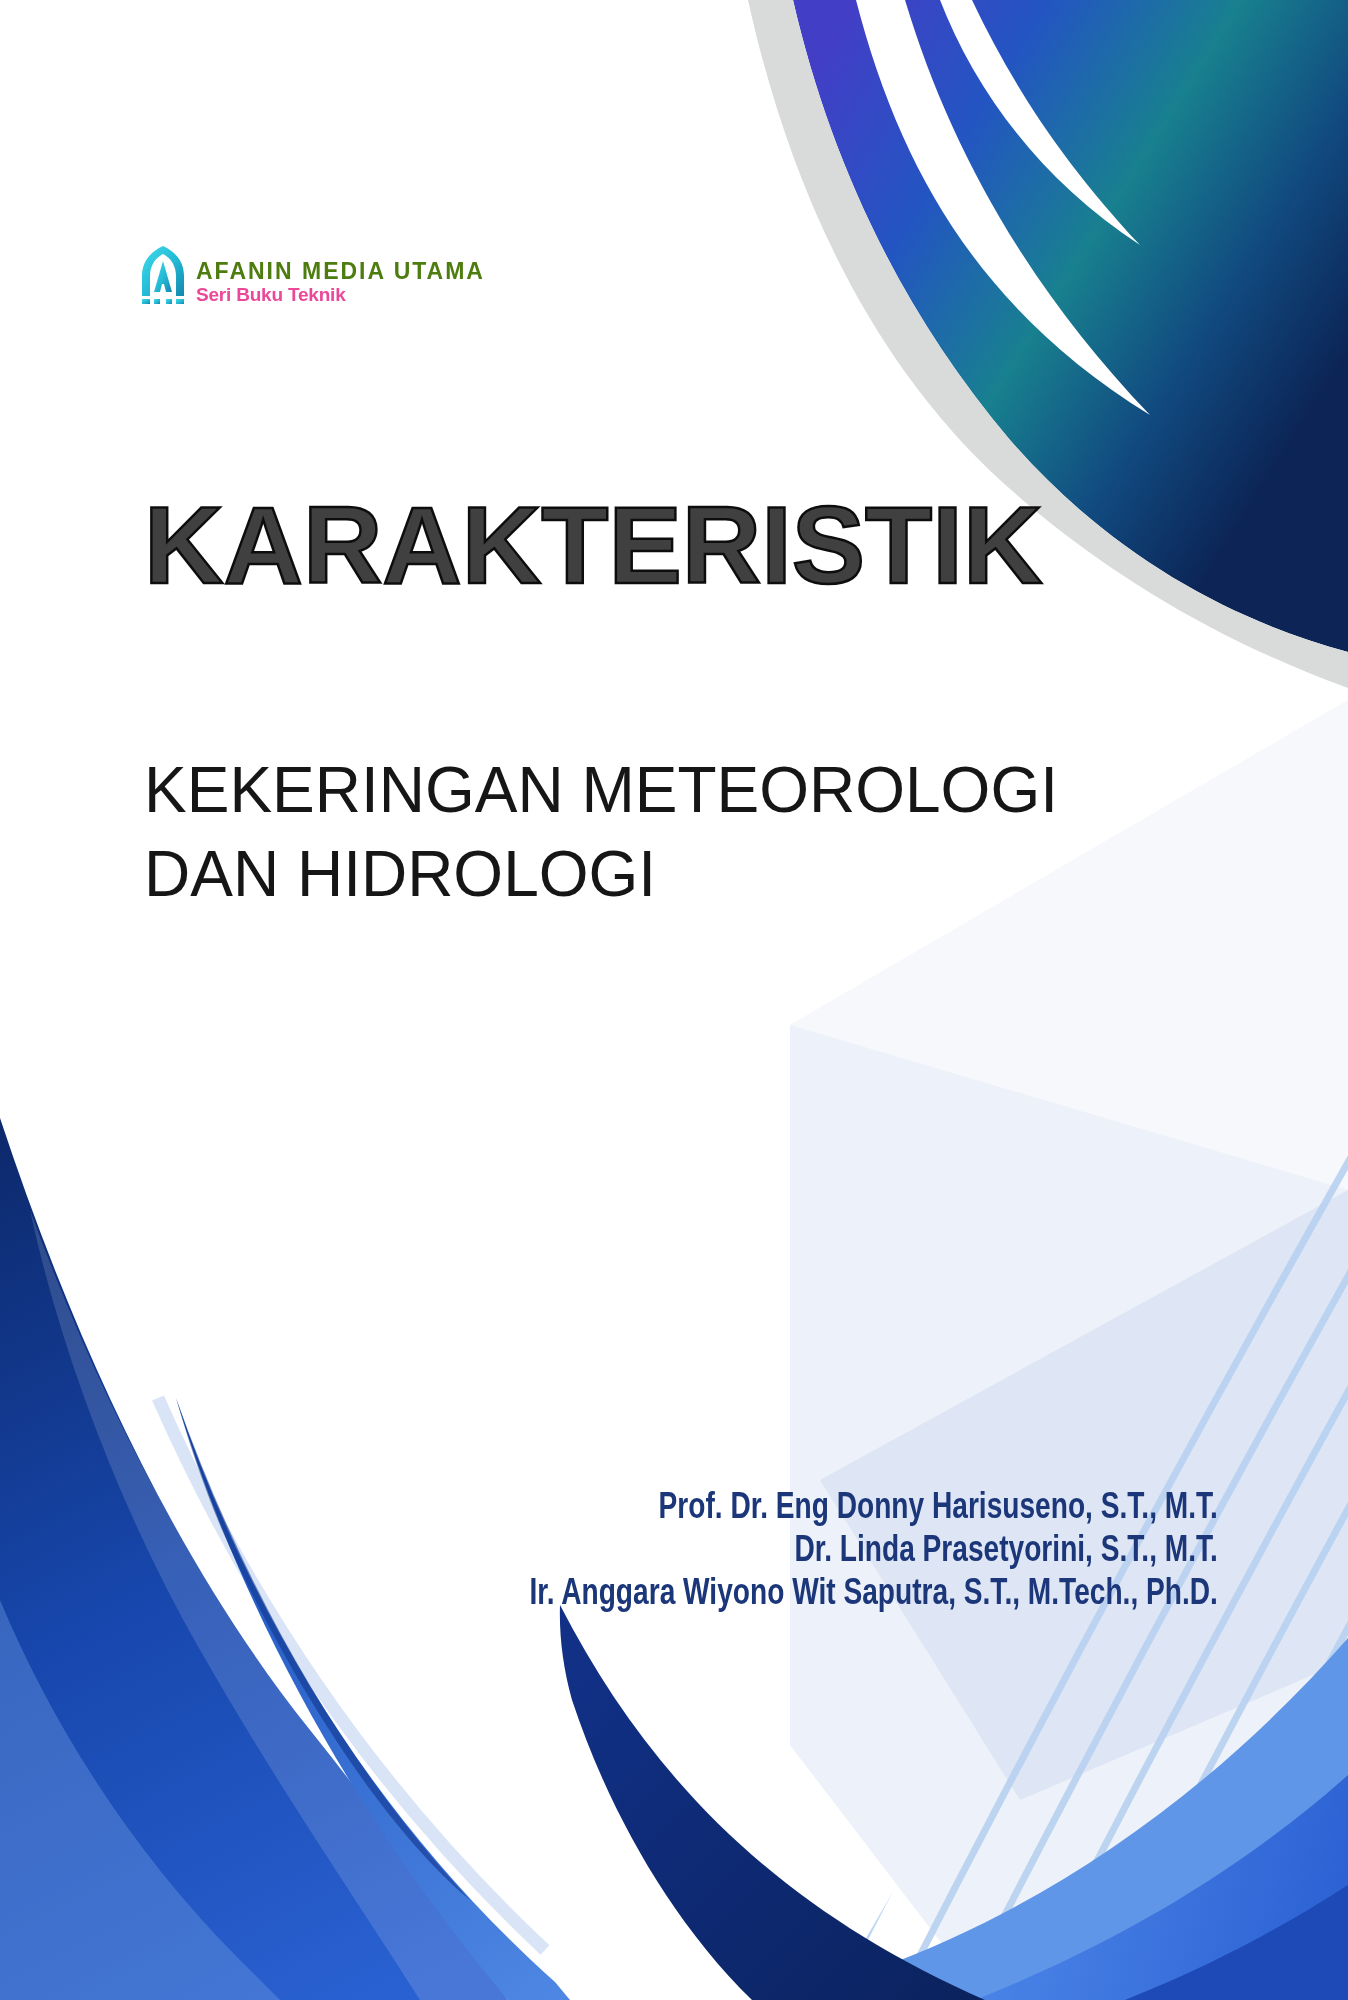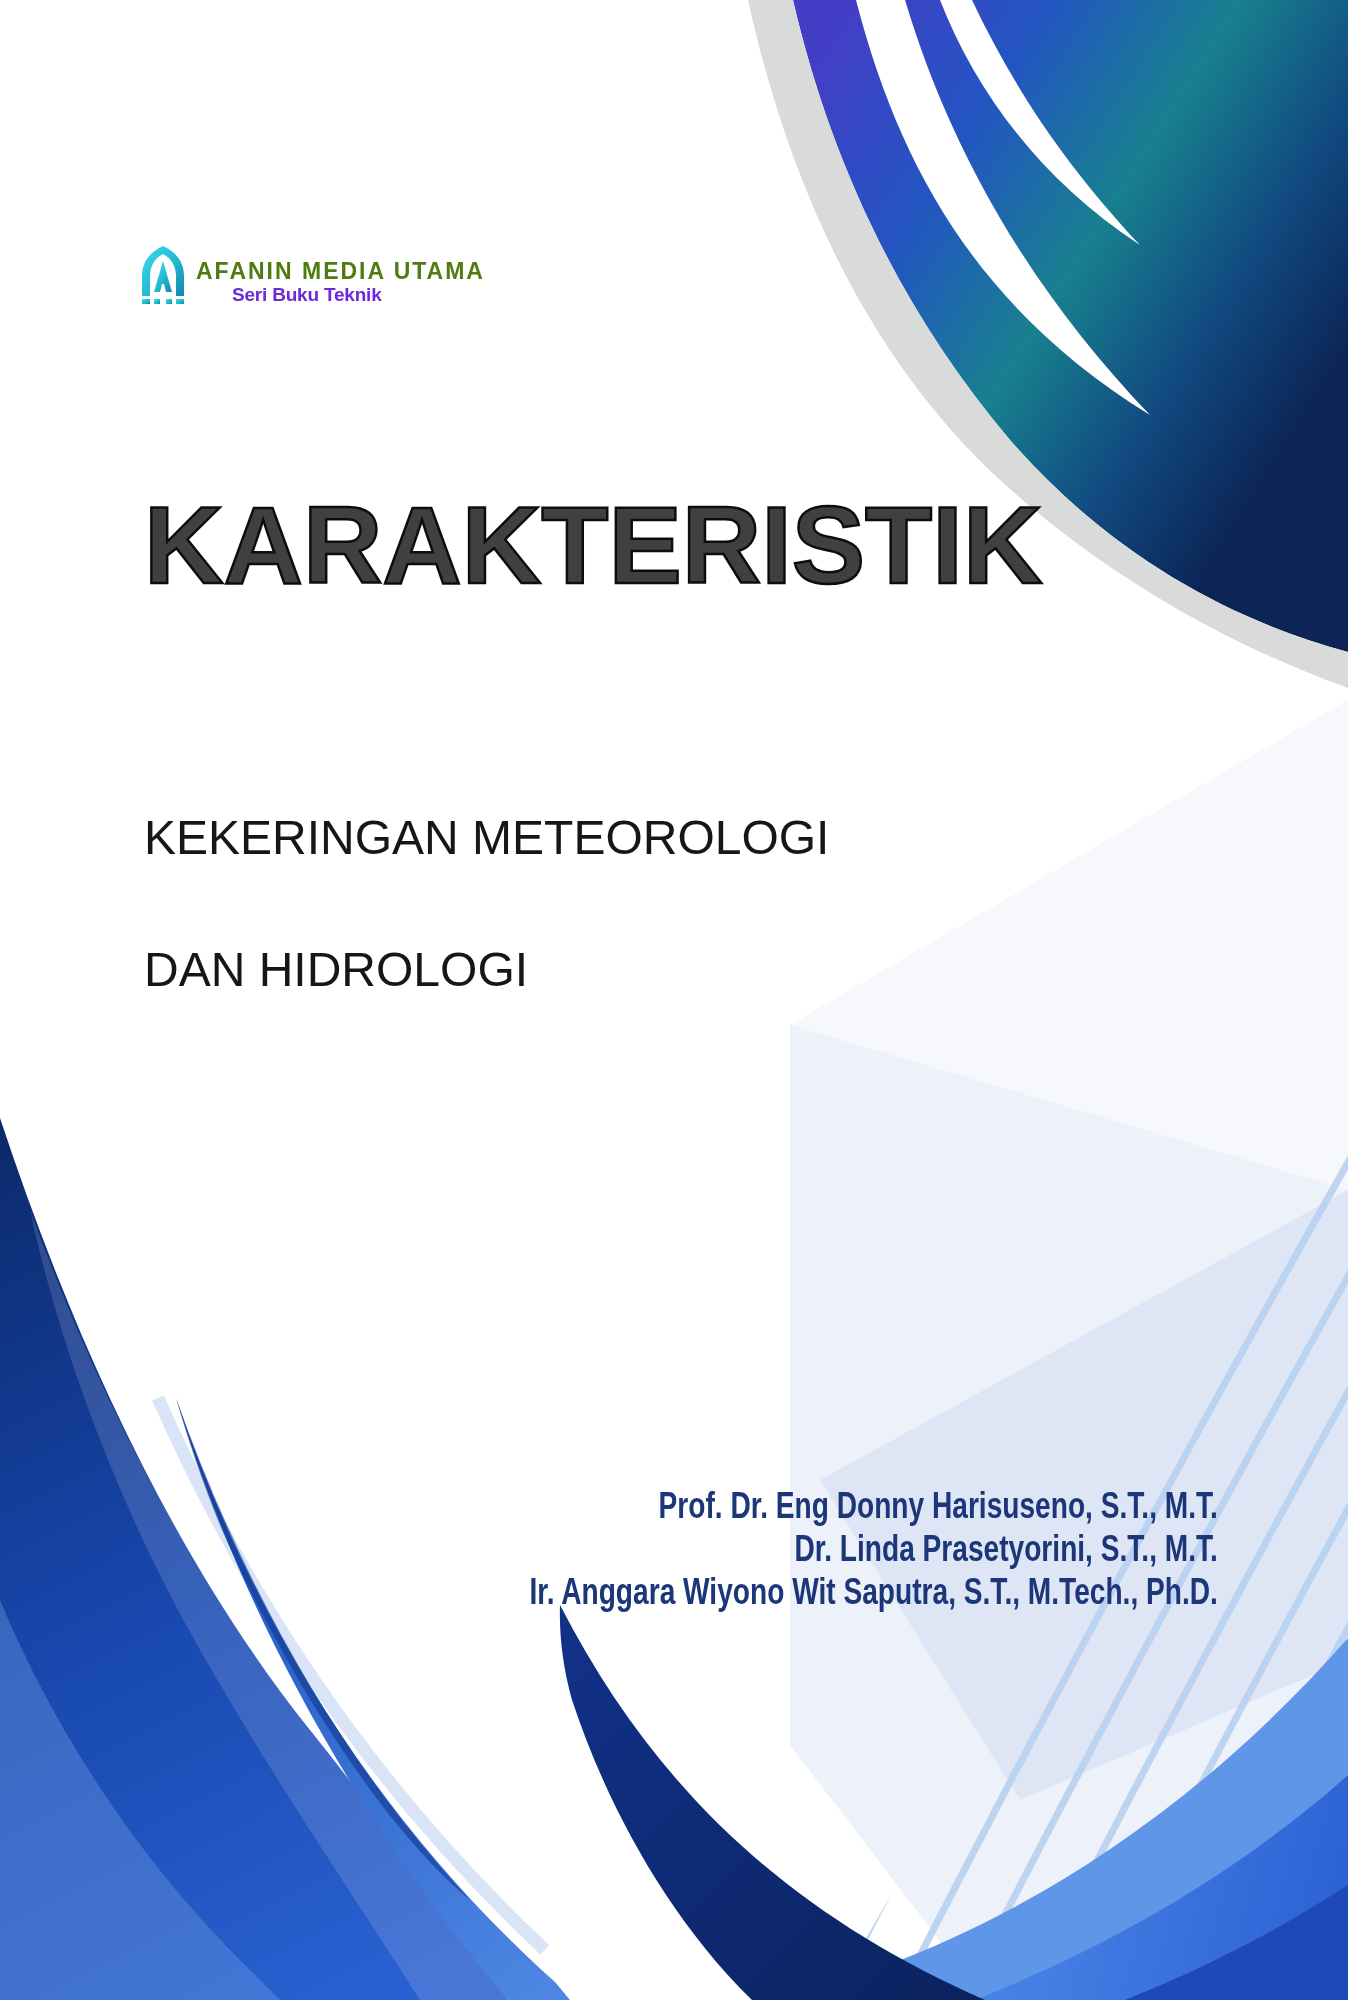--- a/index.html
+++ b/index.html
@@ -12,35 +12,34 @@
   .abs{position:absolute;}
   
   #logo-block{left:140px;top:244px;width:520px;height:70px;}
   #logo-icon{position:absolute;left:0;top:2px;width:46px;height:58px;}
   #publisher-name{
     position:absolute;left:56px;top:14px;font-size:23px;font-weight:bold;
     letter-spacing:2px;color:#4d7c0f;white-space:nowrap;
   }
   #publisher-series{
     position:absolute;left:56px;top:40px;font-size:19px;font-weight:bold;
-    letter-spacing:-0.2px;color:#6d28d9;white-space:nowrap;margin-left:36px;
+    letter-spacing:-0.2px;color:#ec4899;white-space:nowrap;
   }
   
   #title-block{left:144px;top:478px;color:#404040;}
   .title-line{
     font-size:110px;font-weight:bold;line-height:133px;white-space:nowrap;
     -webkit-text-stroke:2.5px #0d0d0d;
   }
   .title-line.l2{letter-spacing:-3px;}
   
   #subtitle-block{left:144px;top:748px;color:#161616;}
   .subtitle-line{
-    font-size:48px;font-weight:400;line-height:84px;white-space:nowrap;
+    font-size:64px;font-weight:400;line-height:84px;white-space:nowrap;
     letter-spacing:0px;
-    margin-top:48px;
   }
   
   #authors-block{
     right:130px;top:1484px;text-align:right;color:#1b3779;
     transform:scaleX(0.76);transform-origin:100% 50%;
   }
   .author-line{
     font-size:37px;font-weight:bold;line-height:43px;white-space:nowrap;
   }
 </style>

